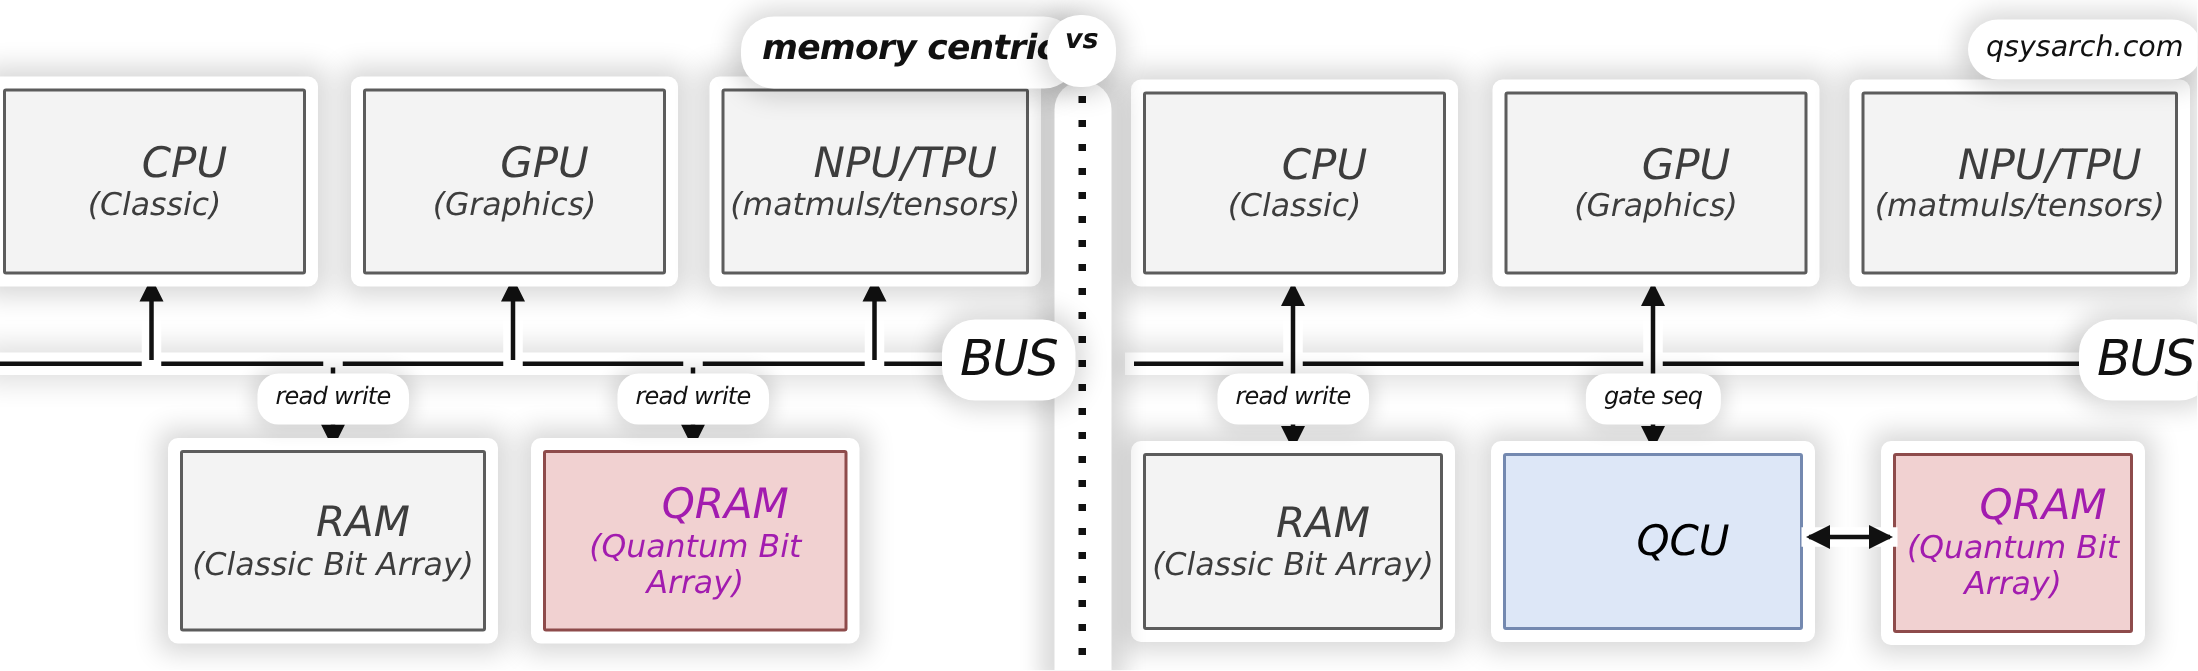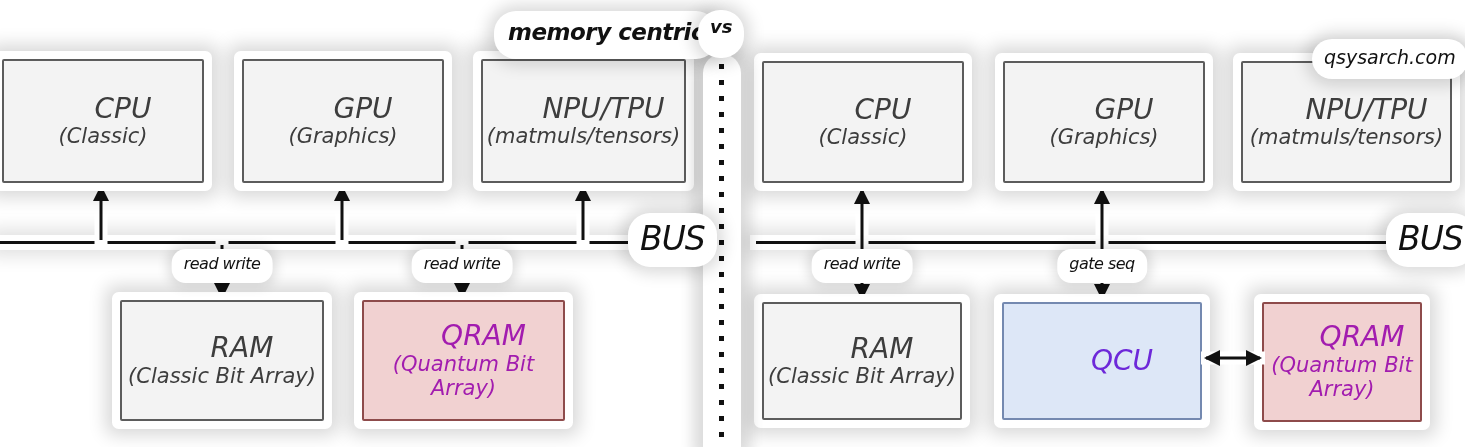--- a/index.html
+++ b/index.html
@@ -31,21 +31,21 @@
   
   .box{
     position:absolute;box-sizing:border-box;background:#f3f3f3;border:2px solid #5c5c5c;
     border-radius:2px;display:flex;flex-direction:column;align-items:center;justify-content:center;
     text-align:center;z-index:3;color:#3d3d3d;
     box-shadow:0 0 0 8px #fff,0 0 18px 14px rgba(0,0,0,0.16);
   }
   .box-title{font-size:28px;line-height:1.1;margin-left:40px;}
   .box-sub{font-size:21px;line-height:1.15;}
   .quantum{background:#f1d1d1;border-color:#8e4b4b;color:#a21caf;}
-  .control{background:#dde7f7;border-color:#7489b0;color:#6d28d9;}
+  .control{background:#dde7f7;border-color:#7489b0;color:#000000;}
   .narrow-sub .box-sub{max-width:150px;}
   
   .bus{
     position:absolute;height:3px;background:#111;z-index:1;
     box-shadow:0 0 0 6px #fff,0 0 18px 12px rgba(0,0,0,0.12);
   }
   
   .varrow{position:absolute;width:16px;transform:translateX(-50%);z-index:2;}
   .varrow .shaft{
     position:absolute;left:50%;transform:translateX(-50%);top:2px;bottom:2px;width:3px;
@@ -69,21 +69,21 @@
 <body>
 
 <div class="canvas">
 
   <div class="pill hdr" style="left:500px;top:17px;height:32px;">
     <span>memory centric</span>
   </div>
   <div class="pill vs" style="left:704px;top:16px;height:36px;">
     <span>vs</span>
   </div>
-  <div class="pill watermark" style="left:1318px;top:45px;height:26px;">
+  <div class="pill watermark" style="left:1318px;top:19px;height:26px;">
     <span>qsysarch.com</span>
   </div>
 
   <div class="divider-strip"></div>
   <div class="divider-dots"></div>
 
   <div class="box" style="left:2px;top:59px;width:202px;height:124px;">
     <div class="box-title">CPU</div>
     <div class="box-sub">(Classic)</div>
   </div>

